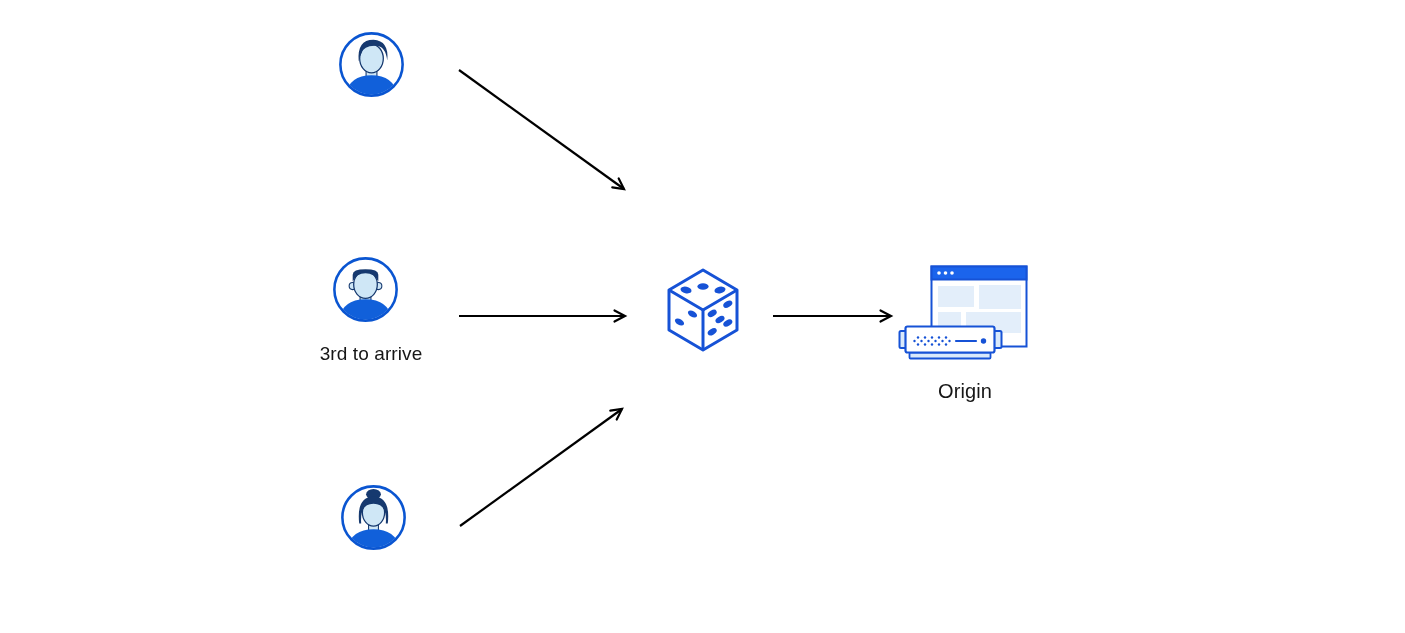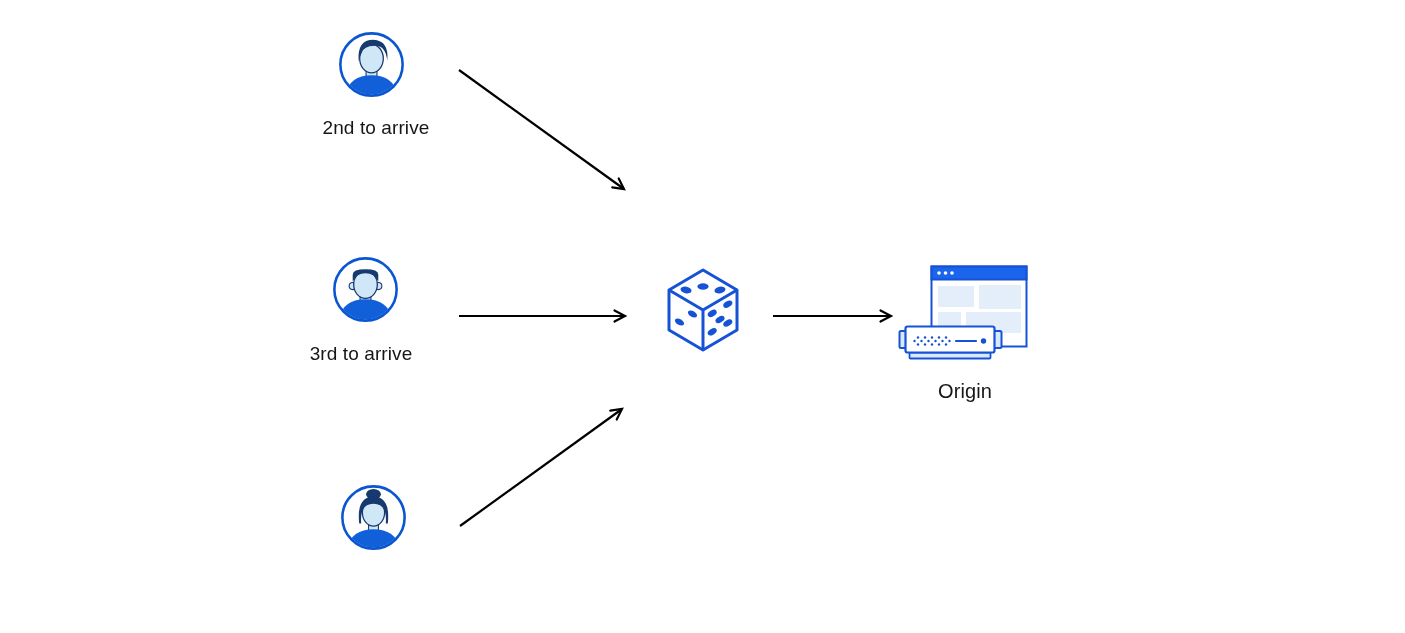--- a/index.html
+++ b/index.html
@@ -50,41 +50,40 @@
         </defs>
       <circle cx="34" cy="34" r="31.6" fill="#ffffff" stroke="#0a55d1" stroke-width="2.6"></circle>
       <g clip-path="url(#c1)">
         <rect x="28.5" y="34" width="11" height="14" fill="#cfe7f6" stroke="#16396f" stroke-width="1.1"></rect>
         <path d="M7,68 Q10,45 34,45 Q58,45 61,68 Z" fill="#1160da"></path>
         <ellipse cx="34" cy="28" rx="12" ry="14.5" fill="#cfe7f6" stroke="#16396f" stroke-width="1.3"></ellipse>
         <path d="M21,31 Q19,9 36,9 Q52,10 50,30 Q48,14 37,15 Q26,15.5 24,22 Q21.6,26 21,31 Z" fill="#16396f"></path>
       </g>
     </svg>
   </div>
-  <div class="nlabel" style="left:291px;top:117px;">2nd to arrive</div>
 
   <div class="node" style="left:332px;top:256px;">
     <svg width="67" height="67" viewBox="0 0 68 68">
       <defs>
           <clipPath id="c2">
             <circle cx="34" cy="34" r="30.4"></circle>
           </clipPath>
         </defs>
       <circle cx="34" cy="34" r="31.6" fill="#ffffff" stroke="#0a55d1" stroke-width="2.6"></circle>
       <g clip-path="url(#c2)">
         <rect x="28.5" y="35" width="11" height="13" fill="#cfe7f6" stroke="#16396f" stroke-width="1.1"></rect>
         <path d="M6,68 Q9,44 34,44 Q59,44 62,68 Z" fill="#1160da"></path>
         <circle cx="21" cy="30.5" r="3.6" fill="#cfe7f6" stroke="#16396f" stroke-width="1.1"></circle>
         <circle cx="47" cy="30.5" r="3.6" fill="#cfe7f6" stroke="#16396f" stroke-width="1.1"></circle>
         <ellipse cx="34" cy="29" rx="12" ry="14" fill="#cfe7f6" stroke="#16396f" stroke-width="1.3"></ellipse>
         <path d="M21,26 L21,19 Q21,13.5 34,13.5 Q47,13.5 47,19 L47,26 Q43,17.5 34,17.5 Q25,17.5 21,26 Z" fill="#16396f"></path>
       </g>
     </svg>
   </div>
-  <div class="nlabel" style="left:276px;top:343px;">3rd to arrive</div>
+  <div class="nlabel" style="left:286px;top:343px;">3rd to arrive</div>
 
   <div class="node" style="left:340px;top:484px;">
     <svg width="67" height="67" viewBox="0 0 68 68">
       <defs>
           <clipPath id="c3">
             <circle cx="34" cy="34" r="30.4"></circle>
           </clipPath>
         </defs>
       <circle cx="34" cy="34" r="31.6" fill="#ffffff" stroke="#0a55d1" stroke-width="2.6"></circle>
       <g clip-path="url(#c3)">

